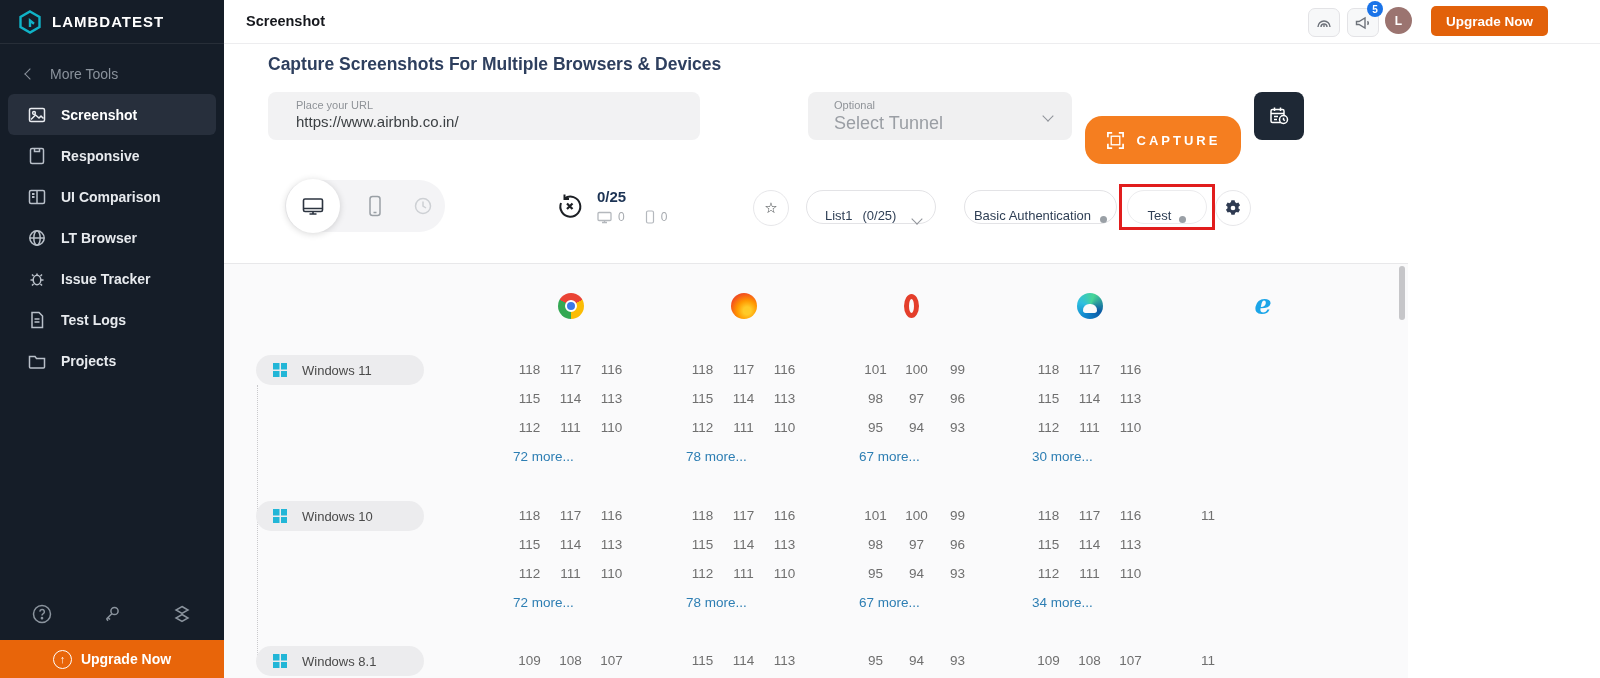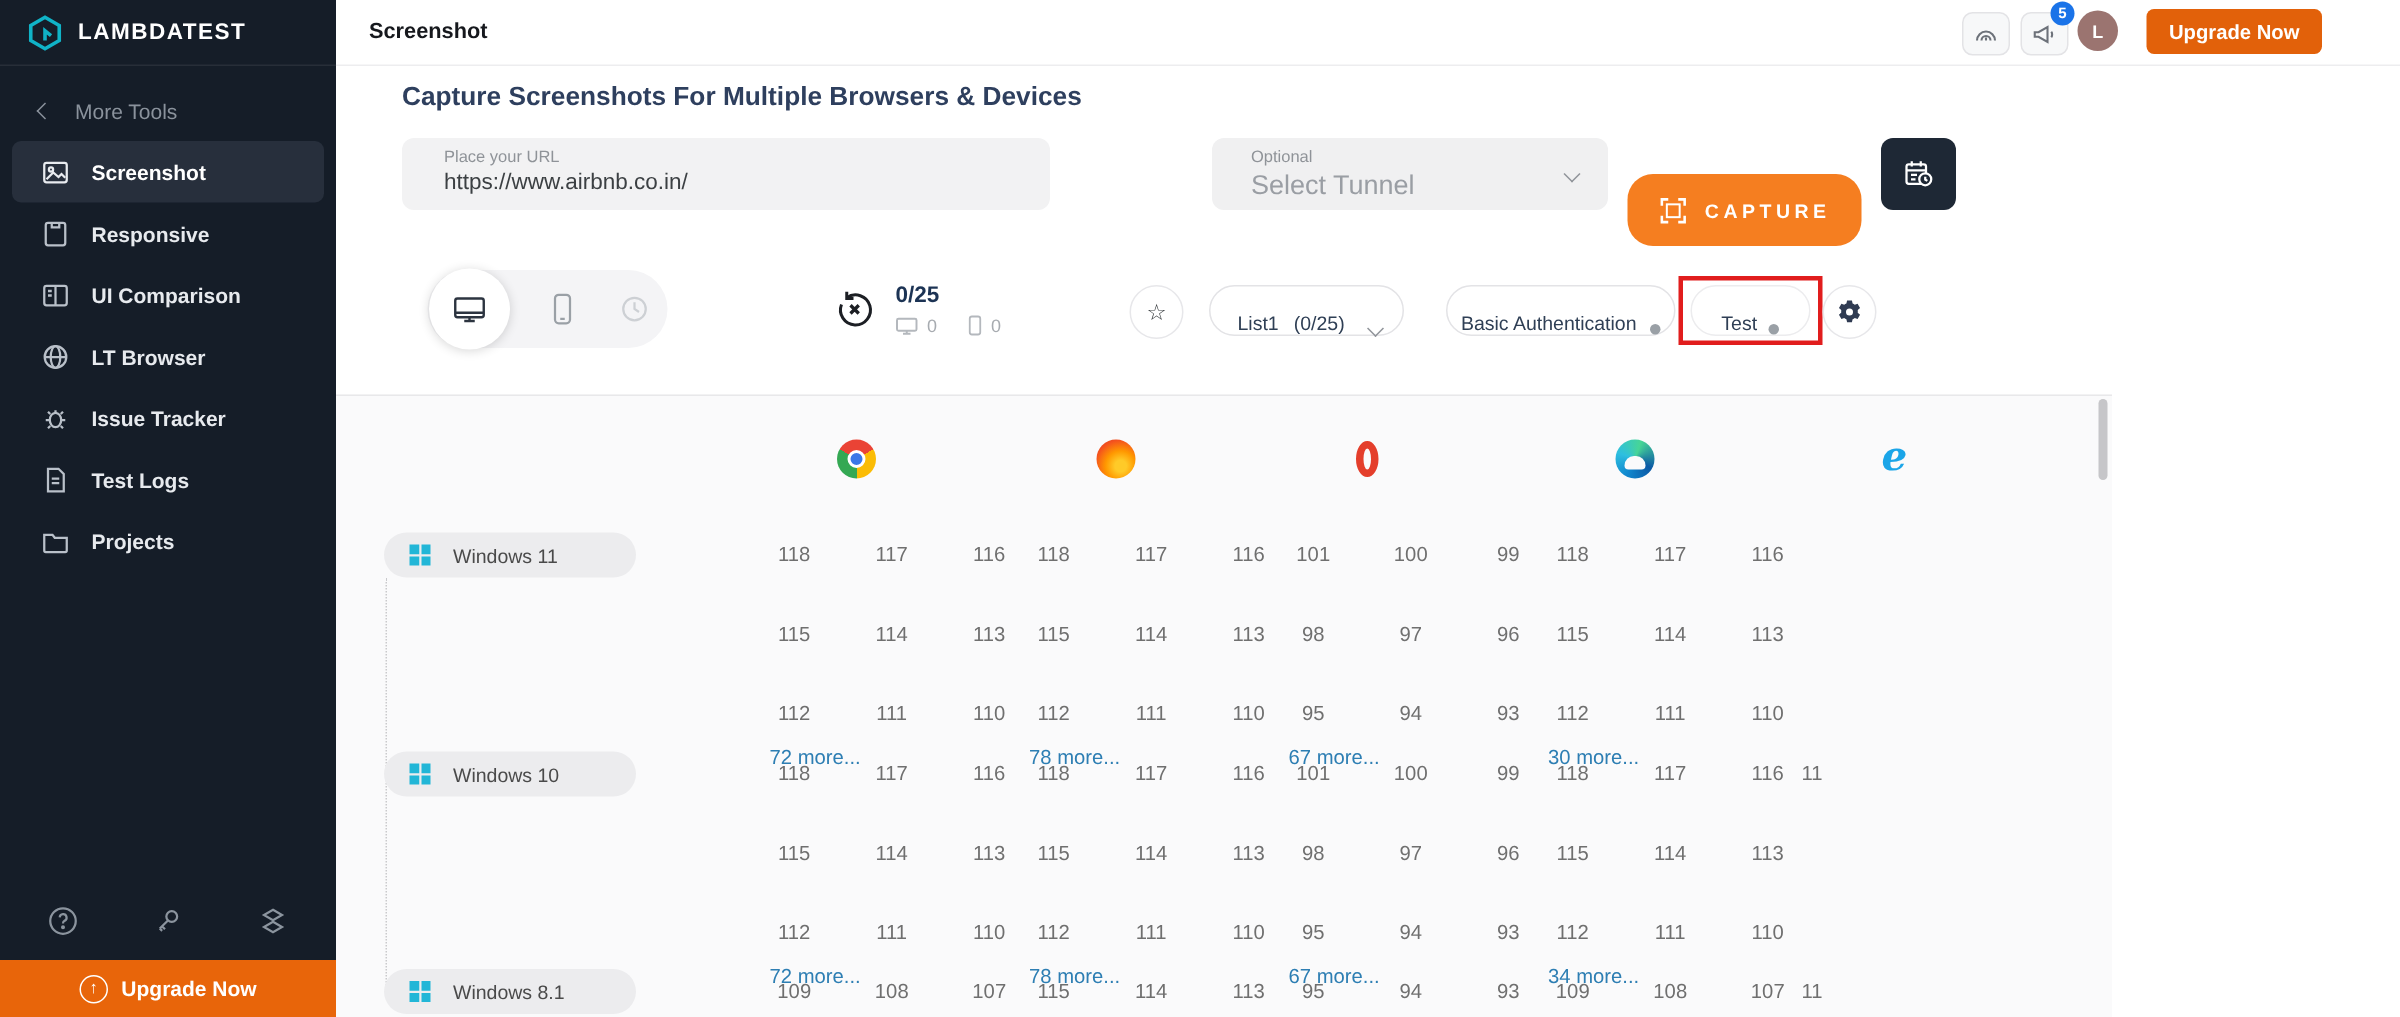--- a/index.html
+++ b/index.html
@@ -75,21 +75,21 @@
   .bicon-edge::after{content:"";position:absolute;left:6px;top:11px;width:14px;height:9px;background:#fafafb;border-radius:7px 7px 3px 3px;}
   .bicon-ie{color:#1ba5e8;font-family:"DejaVu Serif",serif;font-style:italic;font-weight:700;font-size:27px;line-height:24px;text-align:center;}
   .bicon-ie::before{content:"e";}
   .bicon-safari{border-radius:50%;background:#fff;border:2.5px solid #2da0e8;box-sizing:border-box;}
   .bicon-safari::before{content:"";position:absolute;left:50%;top:50%;width:15px;height:3px;margin:-1.5px 0 0 -7.5px;background:linear-gradient(90deg,#e53935 50%,#90a4ae 50%);transform:rotate(-45deg);border-radius:2px;}
   .os-row{position:absolute;left:0;width:100%;height:146px;}
   .os-pill{position:absolute;left:32px;top:0;width:168px;height:30px;background:#ececee;border-radius:15px;display:flex;align-items:center;gap:15px;padding-left:17px;box-sizing:border-box;cursor:pointer;}
   .os-label{font-size:13px;color:#4a4a4a;}
   .win-logo{width:14px;height:14px;background-image:linear-gradient(#22b6d7,#22b6d7),linear-gradient(#22b6d7,#22b6d7),linear-gradient(#22b6d7,#22b6d7),linear-gradient(#22b6d7,#22b6d7);background-size:6.5px 6.5px;background-position:0 0,7.5px 0,0 7.5px,7.5px 7.5px;background-repeat:no-repeat;}
   .vcell{position:absolute;top:0;width:124px;}
-  .vgrid{display:grid;grid-template-columns:repeat(3,41px);gap:24px;}
+  .vgrid{display:grid;grid-template-columns:repeat(3,41px);}
   .single .vgrid{display:flex;justify-content:flex-start;}
   .vnum{height:29px;line-height:29px;text-align:center;font-size:13.5px;color:#6f6f6f;cursor:pointer;}
   .vmore{display:inline-block;margin:7px 0 0 4px;font-size:13.5px;color:#2d7eb3;cursor:pointer;}
   .tree-line{position:absolute;left:33px;top:121px;height:276px;border-left:1px dotted #c9c9cc;}
   .scroll-thumb{position:absolute;right:3px;top:2px;width:6px;height:54px;border-radius:3px;background:#c6c6c9;cursor:pointer;}
 
   svg{display:block;}
 </style>
 </head>
 <body>

